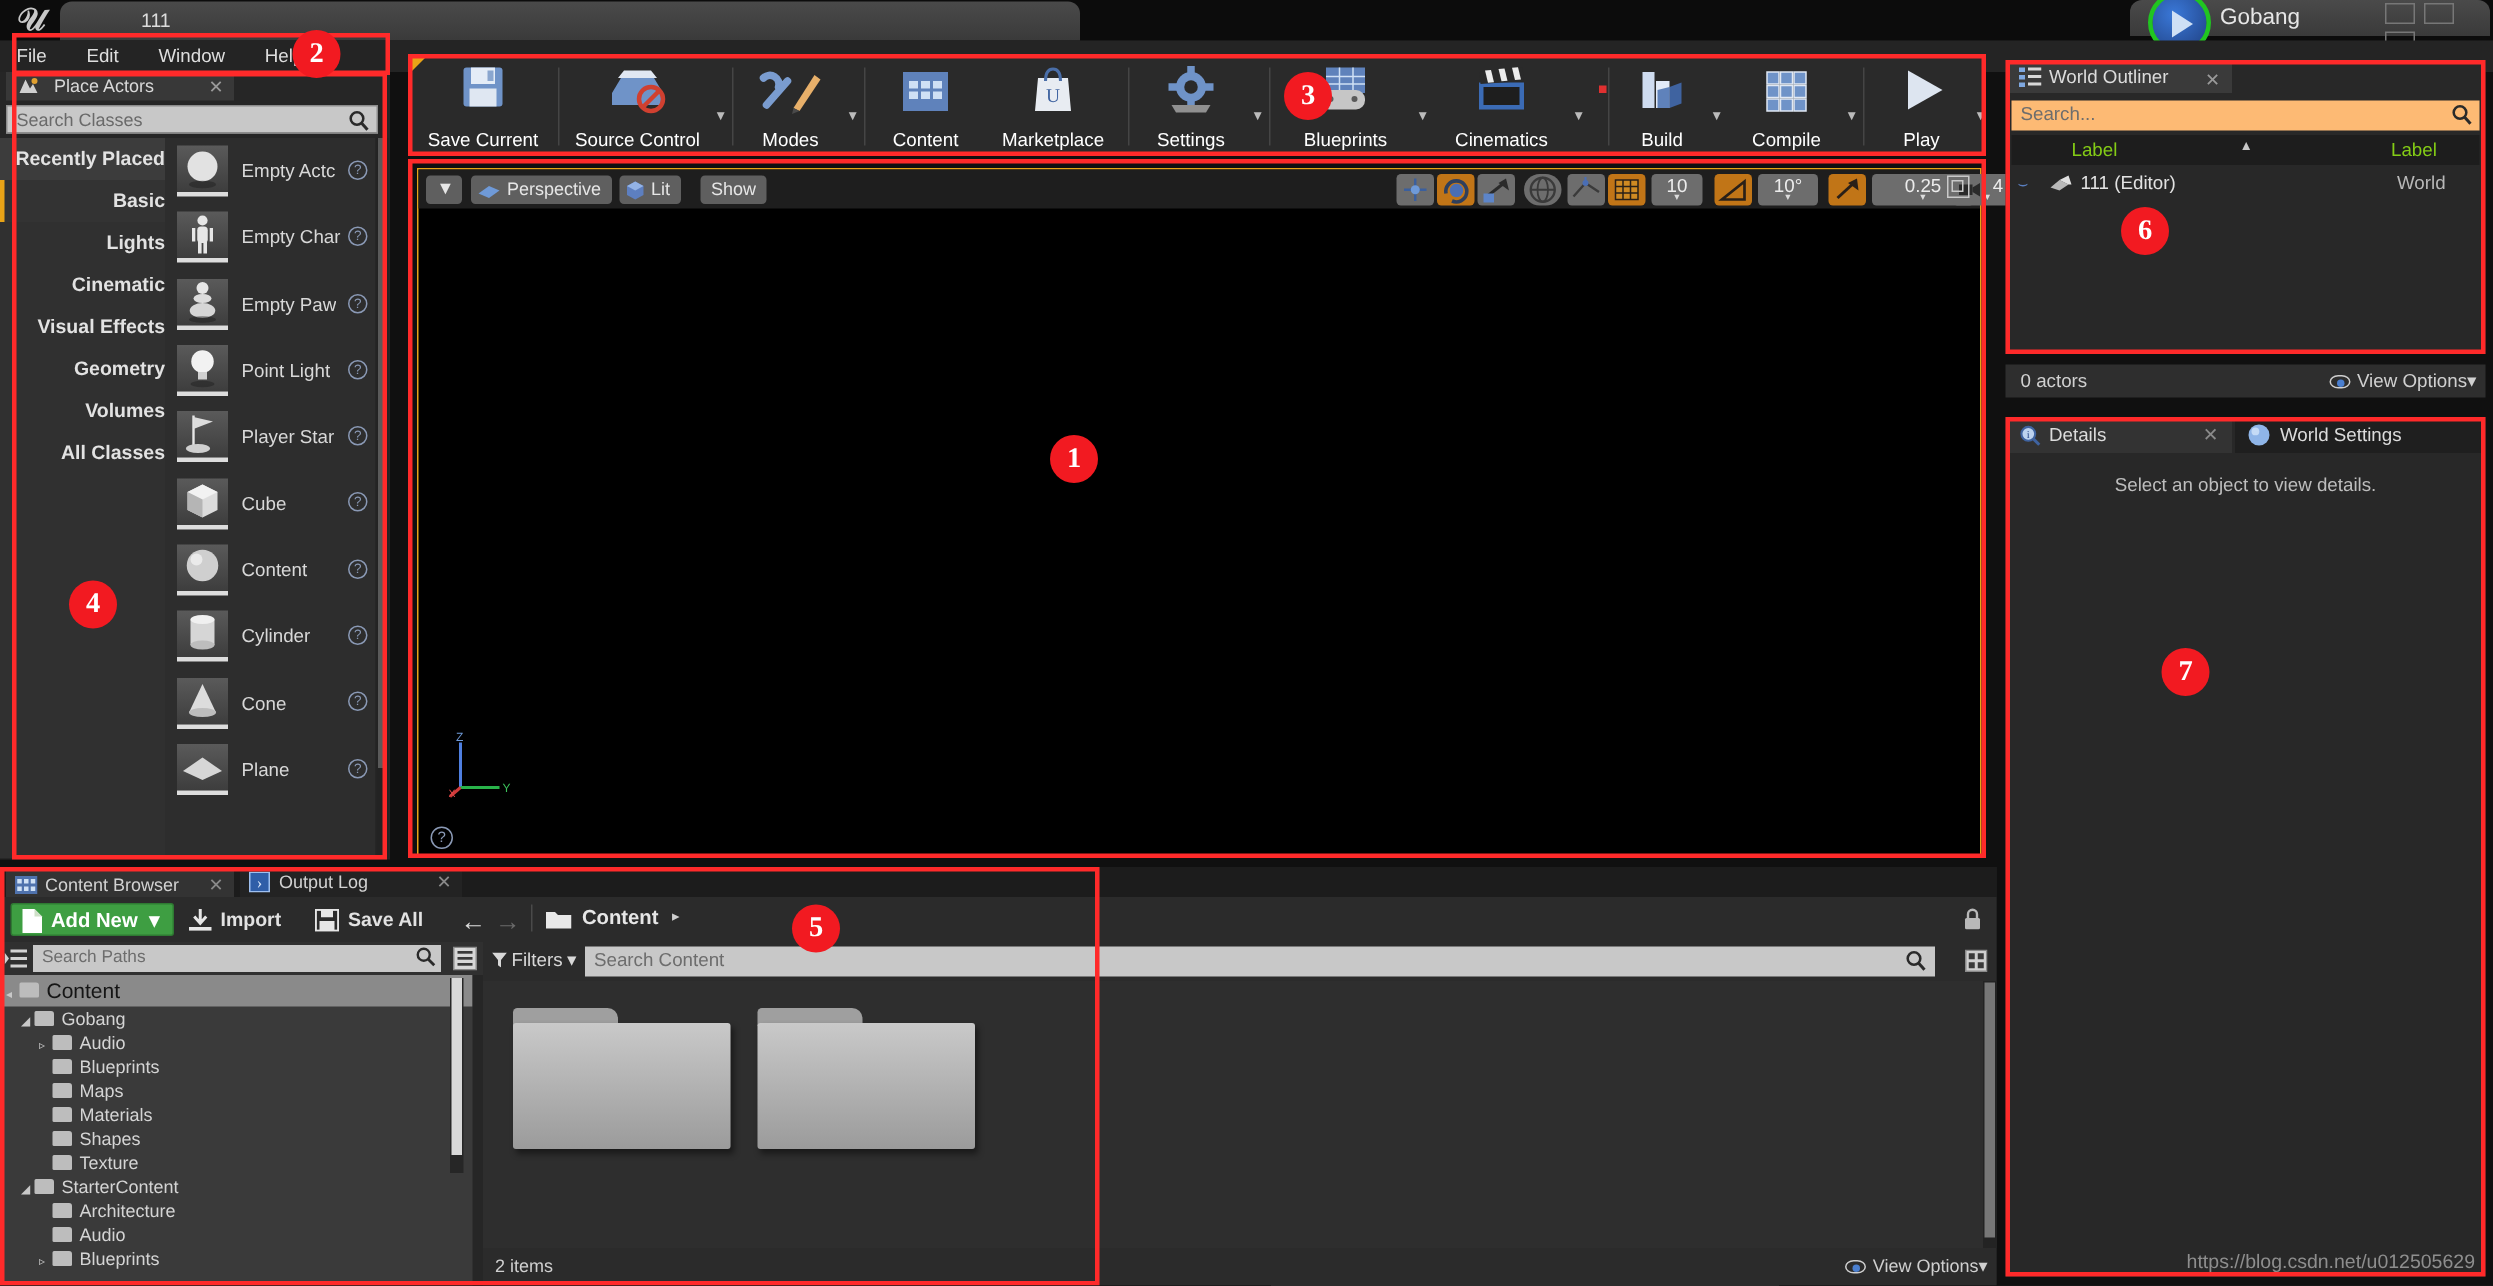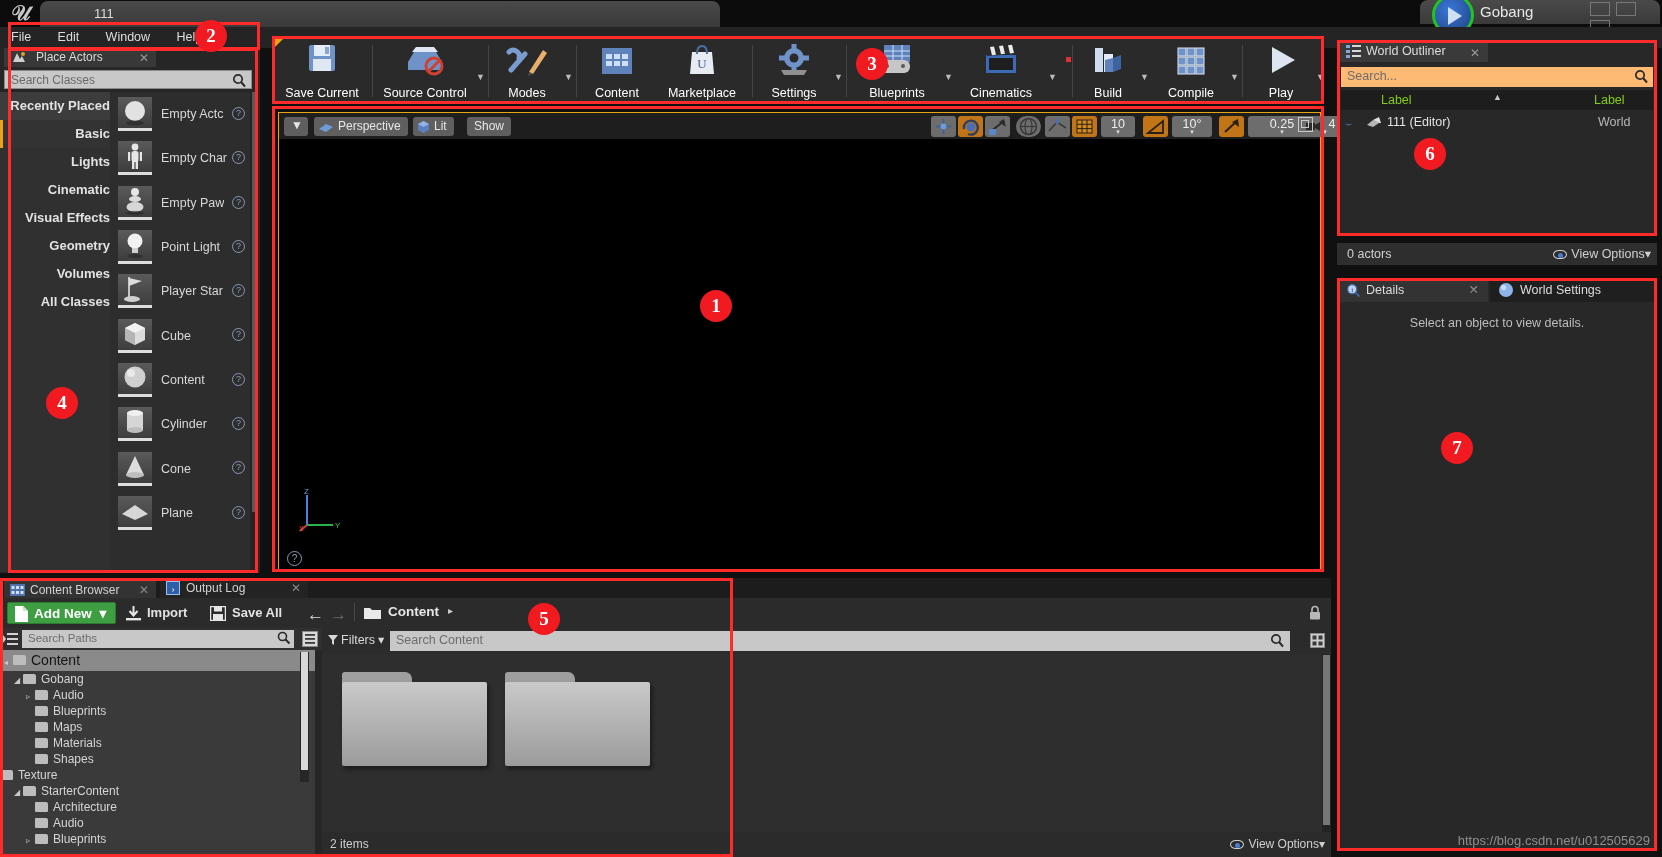--- a/index.html
+++ b/index.html
@@ -879,21 +879,21 @@
     </div>
 
     <div id="paths-tree">
       <div class="tnode sel" style="padding-left:4px"><span class="tarrow">◂</span><span class="tfolder"></span><span>Content</span></div>
       <div class="tnode" style="padding-left:14px"><span class="tarrow">◢</span><span class="tfolder"></span><span>Gobang</span></div>
       <div class="tnode" style="padding-left:26px"><span class="tarrow">▹</span><span class="tfolder"></span><span>Audio</span></div>
       <div class="tnode" style="padding-left:35px"><span class="tfolder"></span><span>Blueprints</span></div>
       <div class="tnode" style="padding-left:35px"><span class="tfolder"></span><span>Maps</span></div>
       <div class="tnode" style="padding-left:35px"><span class="tfolder"></span><span>Materials</span></div>
       <div class="tnode" style="padding-left:35px"><span class="tfolder"></span><span>Shapes</span></div>
-      <div class="tnode" style=""><span class="tfolder"></span><span>Texture</span></div>
+      <div class="tnode" style="padding-left:35px"><span class="tfolder"></span><span>Texture</span></div>
       <div class="tnode" style="padding-left:14px"><span class="tarrow">◢</span><span class="tfolder"></span><span>StarterContent</span></div>
       <div class="tnode" style="padding-left:35px"><span class="tfolder"></span><span>Architecture</span></div>
       <div class="tnode" style="padding-left:35px"><span class="tfolder"></span><span>Audio</span></div>
       <div class="tnode" style="padding-left:26px"><span class="tarrow">▹</span><span class="tfolder"></span><span>Blueprints</span></div>
     </div>
     <div id="paths-scroll">
       <div id="paths-scroll-thumb"></div>
     </div>
 
     <div id="filters-bar">

